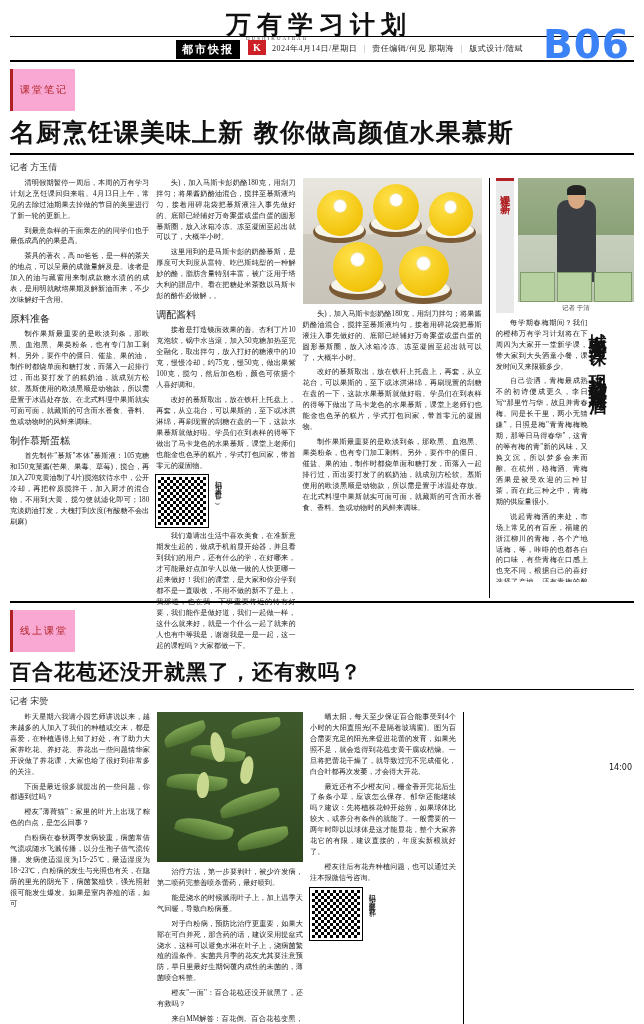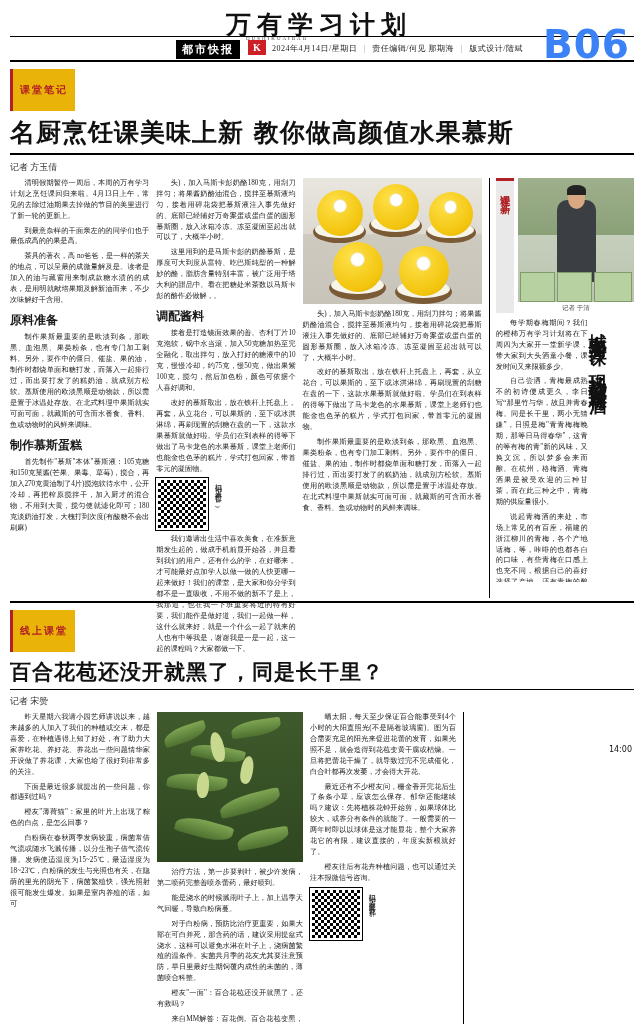--- a/index.html
+++ b/index.html
@@ -42,41 +42,41 @@
   .mast-meta .sep { color: #999; margin: 0 4px; }
   .page-no {
     position: absolute; right: 4px; top: 16px;
     font-family: "DejaVu Sans", sans-serif;
     font-size: 39px; font-weight: bold; color: #3b82f6; letter-spacing: 1px;
   }
   .mast-rule-thin { position: absolute; left: 0; right: 0; top: 30px; height: 1px; background: #000; }
 
   
   .sec-tag {
-    display: inline-block; background: #eab308; color: #b02024;
-    font-size: 10px; font-weight: bold; padding: 14px 7px; letter-spacing: 2px;
+    display: inline-block; background: #f9a8d4; color: #b02024;
+    font-size: 10px; font-weight: normal; padding: 14px 7px; letter-spacing: 2px;
     border-left: 3px solid #b02024;
   }
   .sec-tag-row { margin-top: 7px; }
 
   .headline {
     font-family: "DejaVu Serif", serif;
     font-size: 25px; font-weight: bold; letter-spacing: 1px;
     margin: 8px 0 5px 0; line-height: 1.15;
   }
   .byline { font-size: 9px; color: #333; margin-bottom: 4px; }
   .hr-black { height: 2px; background: #000; margin: 3px 0 6px 0; }
   .hr-thin { height: 1px; background: #000; margin: 3px 0 5px 0; }
 
   
   .cols { display: flex; gap: 7px; }
   .col { font-size: 7.2px; line-height: 1.52; text-align: justify; color: #1a1a1a; }
   .col p { margin: 0 0 4px 0; text-indent: 2em; }
   .subhead {
-    font-weight: bold; font-size: 12px; margin: 5px 0 3px 0; text-indent: 0;
+    font-weight: normal; font-size: 10px; margin: 5px 0 3px 0; text-indent: 0;
     font-family: "DejaVu Serif", serif;
   }
 
   
   .photo { position: relative; overflow: hidden; background: #cfd3cc; }
   .cap { font-size: 6.5px; color: #555; margin-top: 2px; text-align: center; }
 
   
   .dessert { height: 126px; background: linear-gradient(#e9e6df 0%, #dedad1 44%, #cfcac0 45%, #c9c4ba 100%); }
   .cake { position: absolute; border-radius: 50%; }
@@ -112,21 +112,21 @@
     font-family: "DejaVu Serif", serif;
     font-size: 18px; font-weight: bold; letter-spacing: 3px; line-height: 1.12;
   }
   .v-tag {
     writing-mode: vertical-rl; text-orientation: upright;
     background: #e9e9e9; color: #b02024; font-size: 10px; font-weight: bold;
     padding: 6px 2px; letter-spacing: 3px; border-top: 3px solid #b02024;
   }
 
   .right-rail { border-left: 1px solid #000; padding-left: 6px; }
-  .time-stamp { position: absolute; right: 12px; bottom: 26px; font-size: 8px; color: #111; font-family: "DejaVu Sans", sans-serif;}
+  .time-stamp { position: absolute; right: 12px; bottom: 8px; font-size: 8px; color: #111; font-family: "DejaVu Sans", sans-serif;}
 </style>
 </head>
 <body>
 
 <div class="page">
 
   <div class="masthead">
     <div class="mast-rule-thin"></div>
     <div class="mast-title">万有学习计划</div>
     <div class="mast-logo">都市快报</div>
@@ -242,21 +242,21 @@
         <div class="v-head">城中名厨开课  现场教你做青梅酒</div>
       </div>
     </div>
   </div>
 
   <div class="hr-black"></div>
 
   <div class="sec-tag-row">
     <span class="sec-tag">线上课堂</span>
   </div>
-  <div class="headline" style="font-size:21px;">百合花苞还没开就黑了，同是长干里？</div>
+  <div class="headline" style="font-size:21px;">百合花苞还没开就黑了，还有救吗？</div>
   <div class="hr-thin"></div>
   <div class="byline">记者 宋赞</div>
 
   <div class="cols" style="height:440px;">
     <div class="col" style="width:140px;">
       <p>昨天星期六我请小园艺师讲说以来，越来越多的人加入了我们的种植或交末，都是喜爱，在种植遇得上知了好处，有了助力大家养吃花、养好花、养花出一些问题情华家开设做了养花课，大家也给了很好到非常多的关注。</p>
       <p>下面是最近很多就提出的一些问题，你都遇到过吗？</p>
       <p>橙友"薄荷猫"：家里的叶片上出现了粽色的白点，是怎么回事？</p>
       <p>白粉病在春秋两季发病较重，病菌常借气流或随水飞溅传播，以分生孢子借气流传播。发病使适温度为15~25℃，最适湿度为18~23℃，白粉病的发生与光照也有关，在隐荫的里光的阴光下，病菌繁殖快，强光照射很可能发生爆发。如果是室内养殖的话，如可</p>
     </div>

